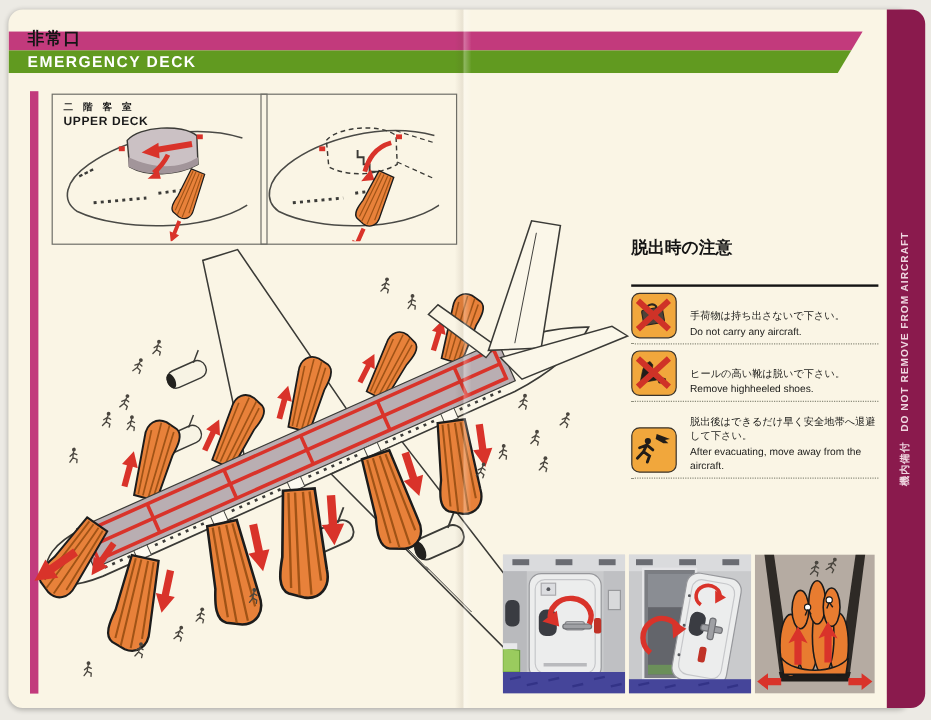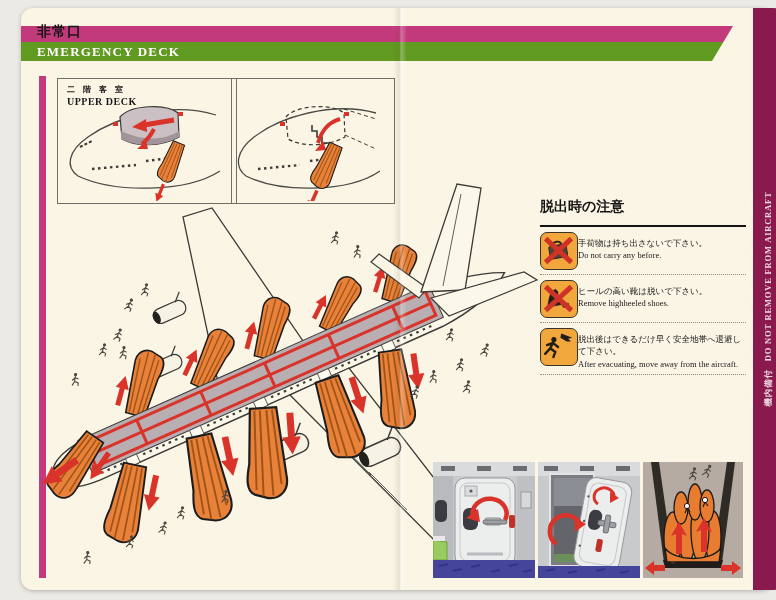--- a/index.html
+++ b/index.html
@@ -1,18 +1,18 @@
 <!DOCTYPE html>
 <html style="--magenta: #c23a7c; --green: #619a20; --maroon: #8a1a4d; --cream: #faf5e5; --amber: #f1a73c; --red: #d9332a; --orange: #e8813a; --slide_stripe: #a05316; --floor_gray: #b9aeb2; --ink: #1c1c1c;"><head>
 <meta charset="utf-8">
 <style>
   html,body{margin:0;padding:0;background:#e9e8e3;font-family:"Liberation Sans",sans-serif;}
   .stage{position:relative;width:776px;height:600px;overflow:hidden;background:#eceae4;}
-  .card{position:absolute;left:21px;top:8px;width:752px;height:582px;background:var(--cream,#faf5e5);
-        border-radius:12px;box-shadow:0 1px 4px rgba(0,0,0,.25);font-family:Liberation Serif, serif;}
+  .card{position:absolute;left:7px;top:8px;width:752px;height:582px;background:var(--cream,#faf5e5);
+        border-radius:12px;box-shadow:0 1px 4px rgba(0,0,0,.25);}
   
   .bands{position:absolute;left:0;top:18px;width:714px;height:35px;
          clip-path:polygon(0 0,712px 0,691px 35px,0 35px);}
   .band-magenta{height:16px;background:var(--magenta,#c23a7c);}
   .band-green{height:19px;background:var(--green,#619a20);}
   .title-jp{position:absolute;left:16px;top:16px;font-size:14px;font-weight:bold;color:#151515;line-height:16px;letter-spacing:1px;}
   .title-en{position:absolute;left:16px;top:35px;font-size:13px;font-weight:bold;color:#ffffff;line-height:18px;letter-spacing:1.2px;}
   .accent-bar{position:absolute;left:18px;top:68px;width:7px;height:502px;background:var(--magenta,#c23a7c);}
   
   .ud-panel{position:absolute;top:70px;height:124px;border:1px solid #6f6f68;background:transparent;padding-left:12px;}
@@ -22,24 +22,24 @@
   .ud-label .jp{font-size:8px;font-weight:bold;color:#1a1a1a;letter-spacing:3px;display:block;}
   .ud-label .en{font-size:10px;font-weight:bold;color:#1a1a1a;letter-spacing:.5px;display:block;margin-top:1px;}
   .ud-panel svg{position:absolute;left:0;top:0;}
   
   .plane-wrap{position:absolute;left:8px;top:172px;width:540px;height:410px;}
   
   .fold{position:absolute;left:372px;top:0;width:14px;height:582px;
         background:linear-gradient(90deg,rgba(0,0,0,0) 0%,rgba(80,60,40,.10) 45%,rgba(255,255,255,.28) 58%,rgba(0,0,0,0) 100%);}
   
   .evac{position:absolute;left:519px;top:190px;width:206px;}
-  .evac-head{display:flex;align-items:baseline;gap:7px;border-bottom:2.5px solid #141414;padding-bottom:9px;}
+  .evac-head{display:flex;align-items:baseline;gap:7px;border-bottom:2.5px solid #141414;padding-bottom:21px;}
   .evac-head .jp{font-size:14px;font-weight:bold;color:#141414;}
   .evac-head .en{font-size:14px;font-weight:bold;color:#141414;letter-spacing:.3px;}
-  .evac-row{display:flex;align-items:flex-start;padding:5px 0 4px 0;border-bottom:1px dotted #8d8d7c;}
+  .evac-row{display:flex;align-items:flex-end;gap:11px;padding:5px 0 4px 0;border-bottom:1px dotted #8d8d7c;}
   .evac-icon{flex:0 0 38px;width:38px;height:38px;border-radius:7px;background:var(--amber,#f1a73c);
              border:1.5px solid #39332b;box-sizing:border-box;position:relative;}
   .evac-icon svg{position:absolute;left:0;top:0;}
   .evac-text{padding-top:5px;}
   .evac-text .jp{font-size:8.5px;color:#20201e;line-height:1.45;display:block;}
   .evac-text .en{font-size:8.5px;color:#20201e;line-height:1.45;display:block;}
   
   .door-panel{position:absolute;top:454px;height:116px;}
   .door-panel svg{display:block;}
   .dpA{left:412px;width:102px;}
@@ -287,21 +287,21 @@
           <svg width="35" height="35" viewBox="0 0 38 38">
             <g transform="rotate(-10 19 19)">
               <path d="M14,13 C14,8 23,8 23,13" fill="none" stroke="#2a2420" stroke-width="2"></path>
               <rect x="9" y="13" width="19" height="14" rx="2" fill="#4e4339" stroke="#2a2420" stroke-width="1"></rect>
             </g>
             <path d="M7,8 L31,30 M31,8 L7,30" stroke="#cf3227" stroke-width="5.5" stroke-linecap="square"></path>
           </svg>
         </div>
         <div class="evac-text">
           <span class="jp">手荷物は持ち出さないで下さい。</span>
-          <span class="en">Do not carry any before.</span>
+          <span class="en">Do not carry any aircraft.</span>
         </div>
       </div>
 
       <div class="evac-row">
         <div class="evac-icon">
           <svg width="35" height="35" viewBox="0 0 38 38">
             <path d="M7,28 L9,18 C10,13 13,10 16,9 L18.5,12 C17.5,17 19.5,21 26,23.5 L30,24.5 L30,28.5 L24,28.5 L23,25.5 L12,27.5 Z" fill="#221d19" stroke="#221d19" stroke-width="0.6"></path>
             <path d="M7,8 L31,30 M31,8 L7,30" stroke="#cf3227" stroke-width="5.5" stroke-linecap="square"></path>
           </svg>
         </div>

